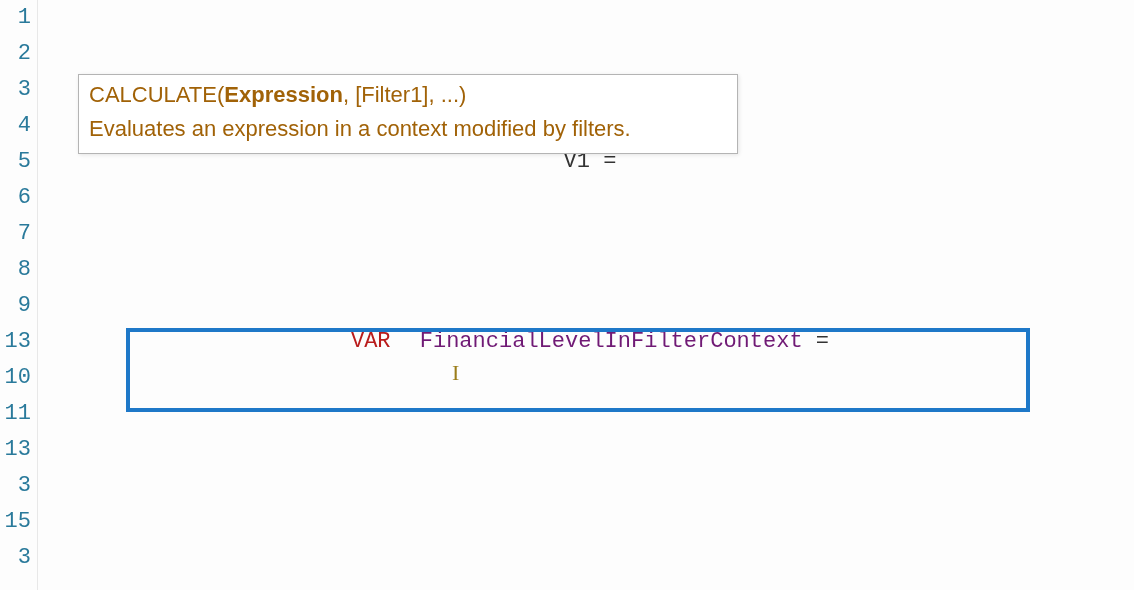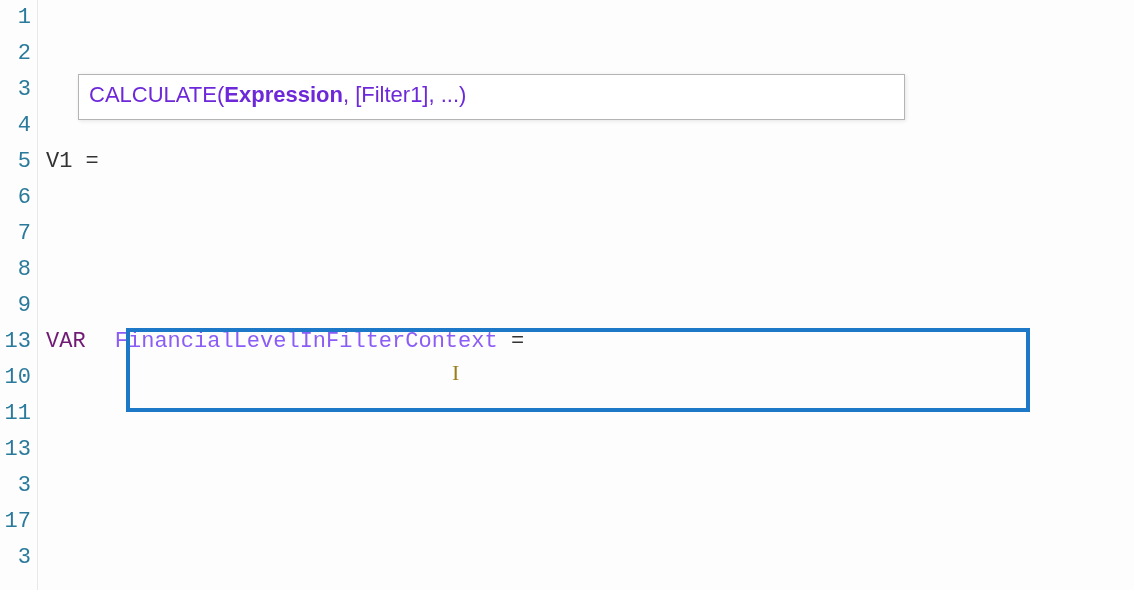--- a/index.html
+++ b/index.html
@@ -28,42 +28,43 @@
     flex-shrink: 0;
     user-select: none;
   }
   .gutter div { height: 36px; }
   .code {
     flex: 1;
     padding-left: 8px;
     position: relative;
     white-space: pre;
     color: #222;
+    text-align: center;
   }
   .code-line {
     height: 36px;
     position: relative;
   }
-  .tok-keyword { color: #701a75; }
-  .tok-ident { color: #8b5cf6; margin-left: 16px; }
+  .tok-keyword { color: #b91c1c; }
+  .tok-ident { color: #701a75; margin-left: 16px; }
   .tok-plain { color: #333; }
   .tok-punct { color: #333; }
 
   .tooltip {
     position: absolute;
     top: 74px;
     left: 78px;
-    width: 827px;
+    width: 660px;
     background: #fff;
     border: 1px solid #b4b4b4;
     box-shadow: 1px 1px 4px rgba(0,0,0,0.1);
     padding: 4px 10px 6px 10px;
     font-family: 'Segoe UI', Arial, sans-serif;
     font-size: 22px;
-    color: #6d28d9;
+    color: #a16207;
     line-height: 32px;
     z-index: 20;
   }
   .tooltip-row { height: 34px; }
   .tooltip b { font-weight: 700; }
 
   .highlight-box {
     position: absolute;
     left: 126px;
     top: 328px;
@@ -96,21 +97,21 @@
     <div>5</div>
     <div>6</div>
     <div>7</div>
     <div>8</div>
     <div>9</div>
     <div>13</div>
     <div>10</div>
     <div>11</div>
     <div>13</div>
     <div>3</div>
-    <div>17</div>
+    <div>15</div>
     <div>3</div>
   </div>
 
   <div class="code">
 
     
     <div class="code-line"><span class="tok-plain">V1</span><span class="tok-punct"> =</span></div>
 
     
     <div class="code-line"><span class="tok-keyword">VAR</span> <span class="tok-ident">FinancialLevelInFilterContext</span><span class="tok-punct"> =</span></div>
@@ -155,17 +156,18 @@
     
 
     
     
 
   </div>
 </div>
 
 <div class="tooltip">
   <div class="tooltip-row"><span>CALCULATE(</span><b>Expression</b><span>, [Filter1], ...)</span></div>
+  <div class="tooltip-row">Evaluates an expression in a context modified by filters.</div>
 </div>
 
 <div class="highlight-box"></div>
 
 <div class="text-cursor" style="left:452px; top:362px;">I</div>
 
 </body></html>

